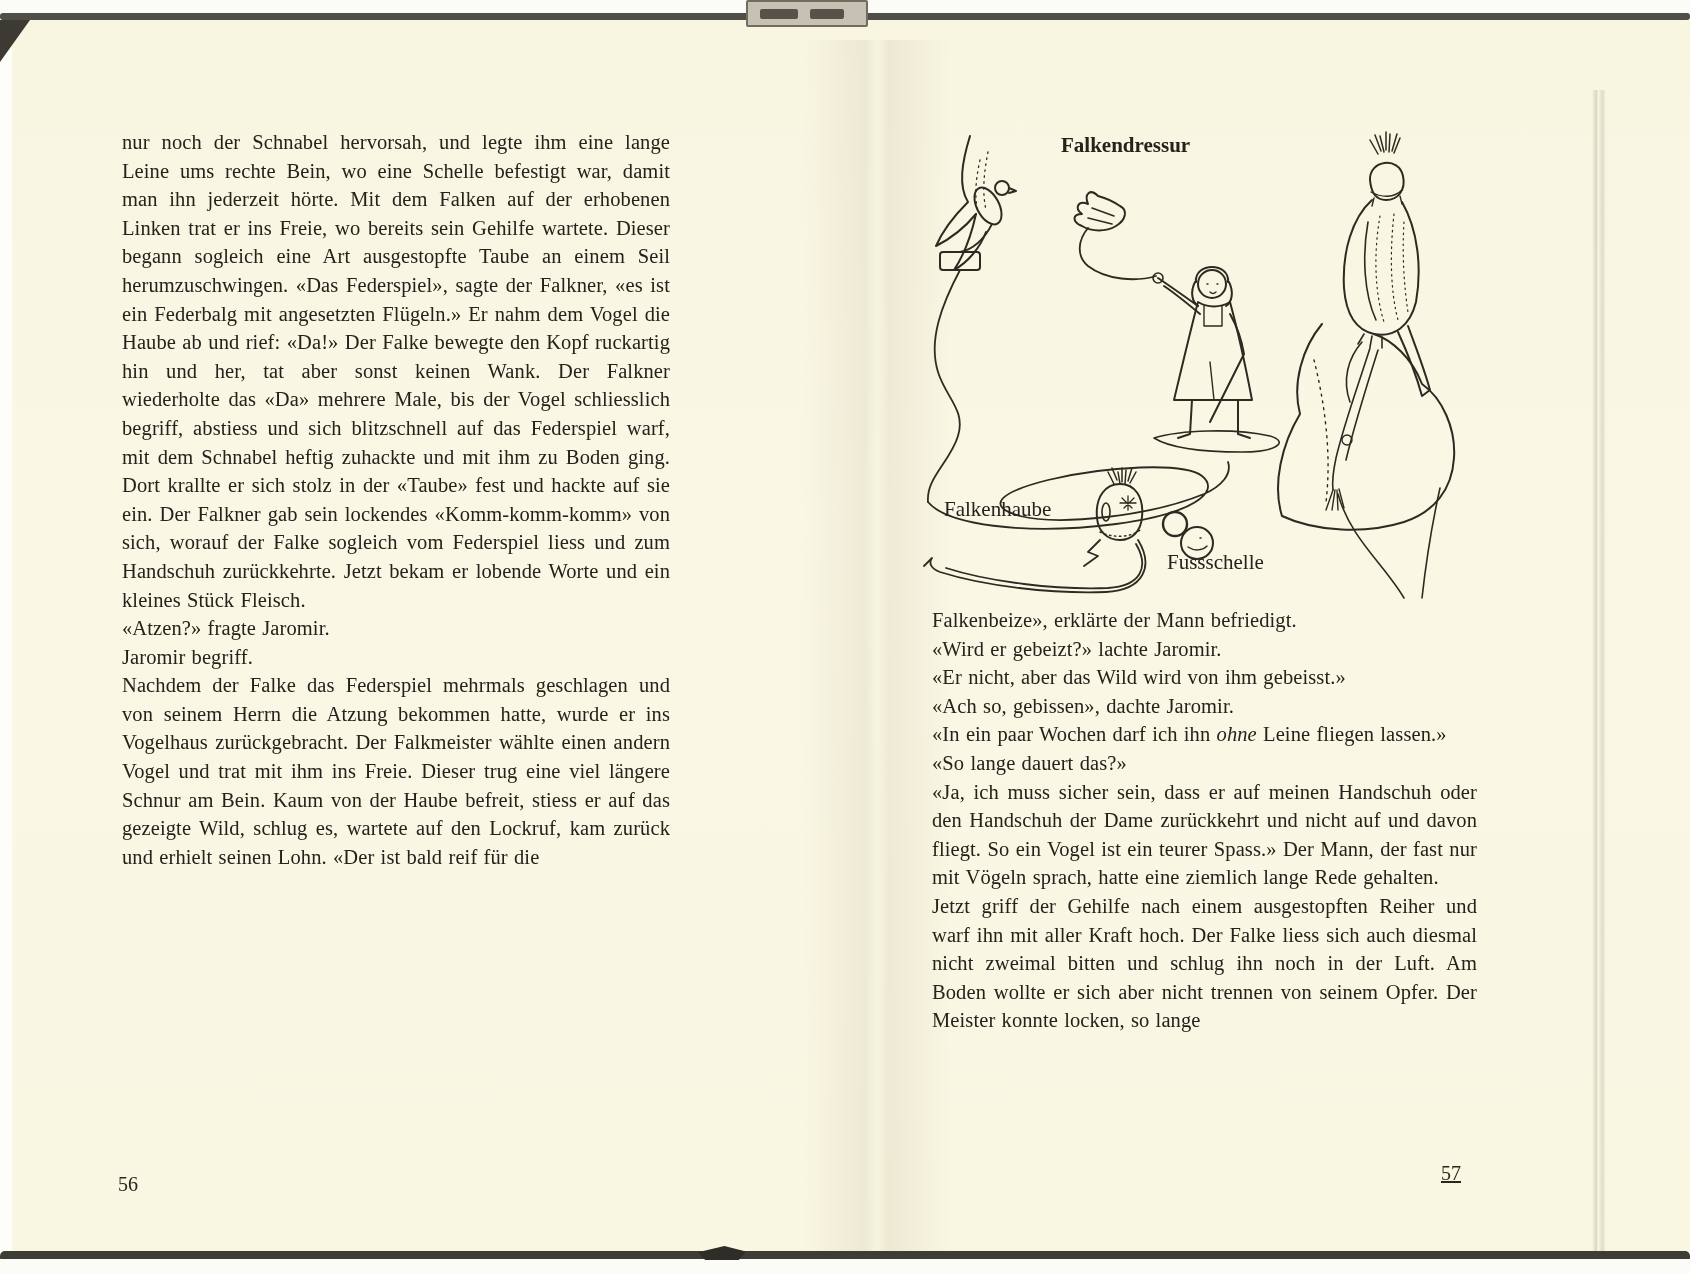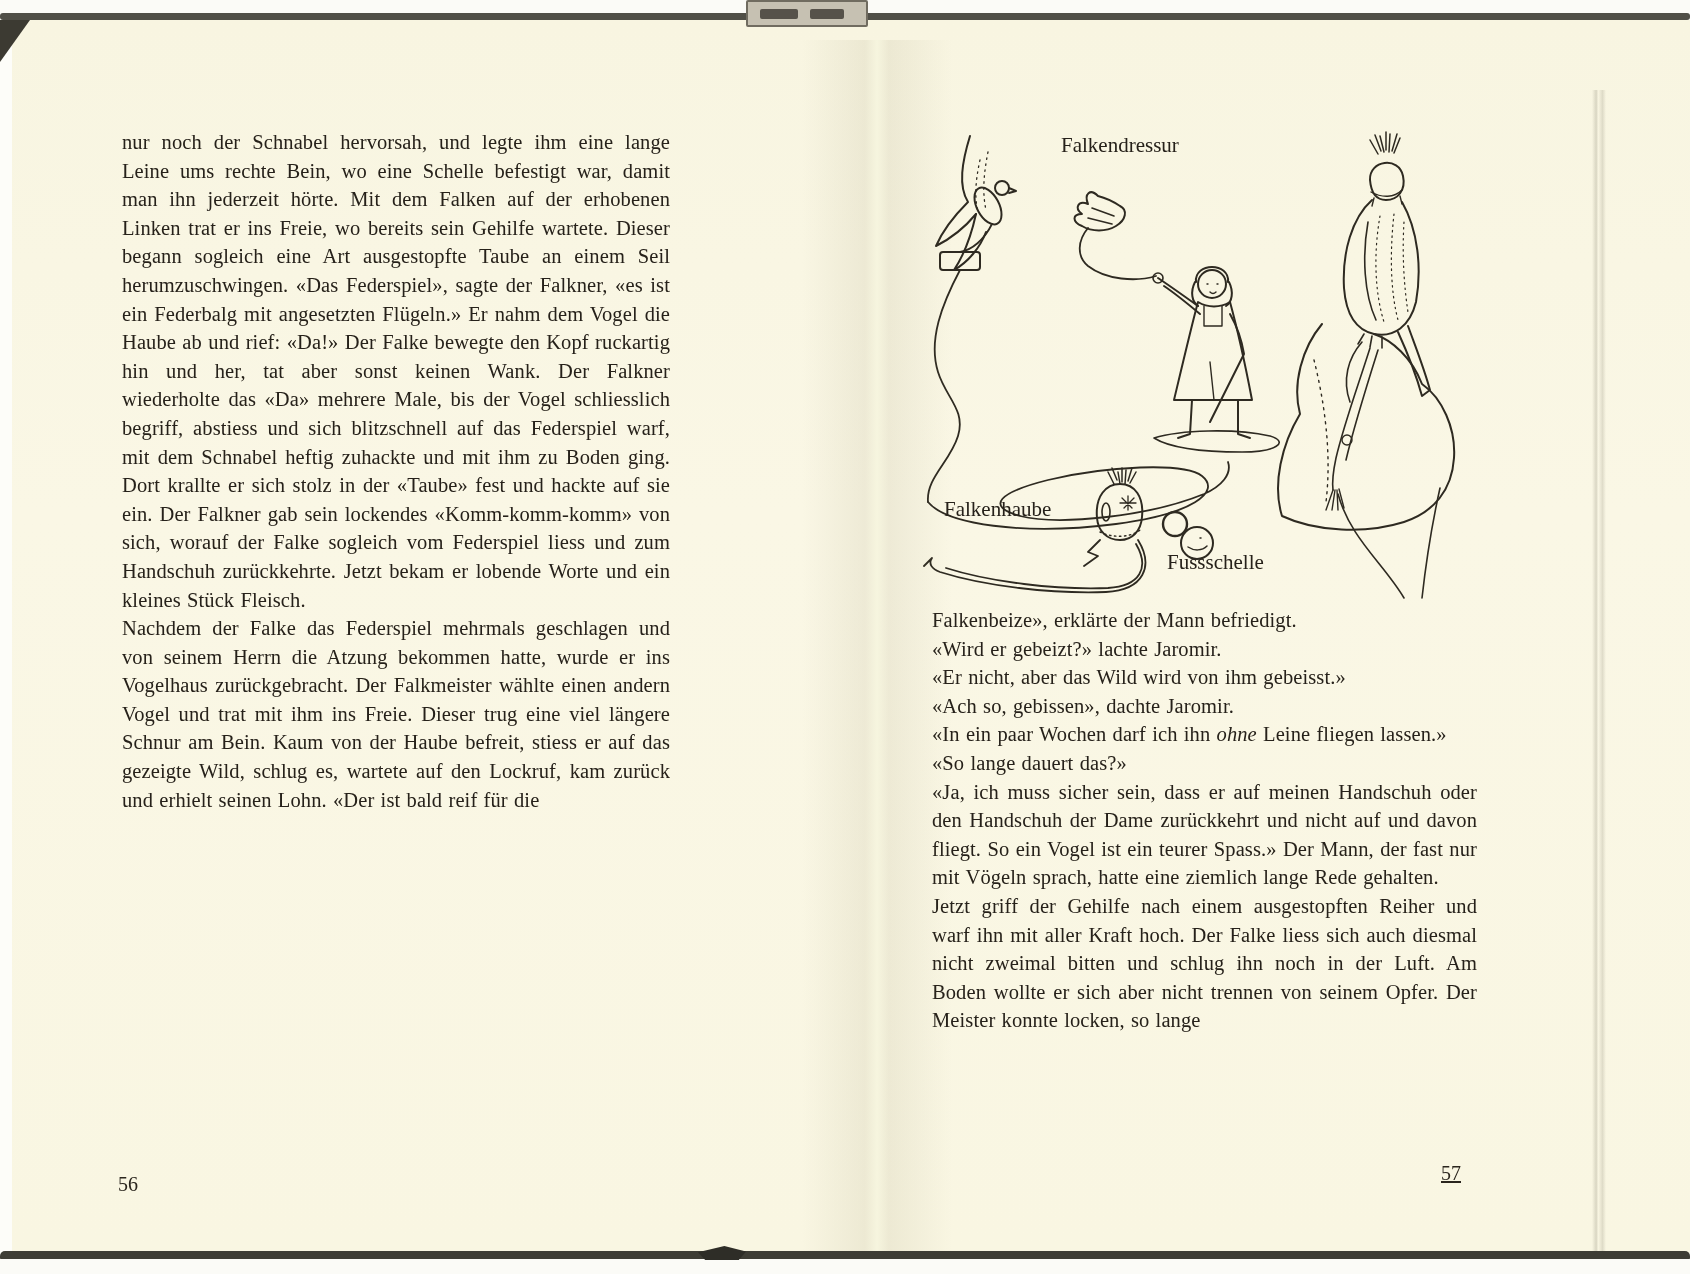--- a/index.html
+++ b/index.html
@@ -43,36 +43,38 @@
   .textblock { position:absolute; color:#26211a; font-size:20.5px; line-height:28.6px;
     text-align:justify; word-spacing:0.05em; letter-spacing:0.1px; }
   .textblock p { text-align:justify; }
   .tb-left  { left:110px; top:108px; width:548px; }
   .tb-right { left:920px; top:586px; width:545px; }
   .pagenum { position:absolute; color:#2a251d; font-size:20px; }
   .pn-left  { left:106px; top:1142px;margin-top:11px; }
   .pn-right { left:1429px; top:1142px;text-decoration:underline; }
 
   .illu-label { position:absolute; color:#26211a; font-size:21px; white-space:nowrap; }
-  .lbl-dressur { left:1049px; top:113px; }
+  .lbl-dressur { left:1049px; top:113px;font-weight:bold; }
   .lbl-haube   { left:932px;  top:477px; }
   .lbl-schelle { left:1155px; top:530px; }
 
   .illustration { position:absolute; left:880px; top:80px; width:620px; height:500px; }
   .illustration svg { width:100%; height:100%; }
   .ink { stroke:#2e2a21; fill:none; stroke-linecap:round; stroke-linejoin:round; }
   em { font-style:italic; }
 </style>
 </head>
 <body>
 
 <div class="spread">
 
   <div class="textblock tb-left">
     <p>nur noch der Schnabel hervorsah, und legte ihm eine lange Leine ums rechte Bein, wo eine Schelle befestigt war, damit man ihn jederzeit hörte. Mit dem Falken auf der erhobenen Linken trat er ins Freie, wo bereits sein Gehilfe wartete. Dieser begann sogleich eine Art ausgestopfte Taube an einem Seil herumzuschwingen. «Das Federspiel», sagte der Falkner, «es ist ein Federbalg mit angesetzten Flügeln.» Er nahm dem Vogel die Haube ab und rief: «Da!» Der Falke bewegte den Kopf ruckartig hin und her, tat aber sonst keinen Wank. Der Falkner wiederholte das «Da» mehrere Male, bis der Vogel schliesslich begriff, abstiess und sich blitzschnell auf das Federspiel warf, mit dem Schnabel heftig zuhackte und mit ihm zu Boden ging. Dort krallte er sich stolz in der «Taube» fest und hackte auf sie ein. Der Falkner gab sein lockendes «Komm-komm-komm» von sich, worauf der Falke sogleich vom Federspiel liess und zum Handschuh zurückkehrte. Jetzt bekam er lobende Worte und ein kleines Stück Fleisch.</p>
+    <p>«Atzen?» fragte Jaromir.</p>
+    <p>Jaromir begriff.</p>
     <p>Nachdem der Falke das Federspiel mehrmals geschlagen und von seinem Herrn die Atzung bekommen hatte, wurde er ins Vogelhaus zurückgebracht. Der Falkmeister wählte einen andern Vogel und trat mit ihm ins Freie. Dieser trug eine viel längere Schnur am Bein. Kaum von der Haube befreit, stiess er auf das gezeigte Wild, schlug es, wartete auf den Lockruf, kam zurück und erhielt seinen Lohn. «Der ist bald reif für die</p>
   </div>
   <div class="pagenum pn-left">56</div>
 
   <div class="illustration">
     <svg viewBox="0 0 620 500" xmlns="http://www.w3.org/2000/svg">
 
       <g>
         <path class="ink" stroke-width="2" d="M78,36 C70,62 66,86 76,102 C62,116 50,132 44,146 C60,138 74,126 84,114"></path>
         <path class="ink" stroke-width="2" d="M84,114 C80,132 74,152 62,170 C76,162 88,148 94,132"></path>

